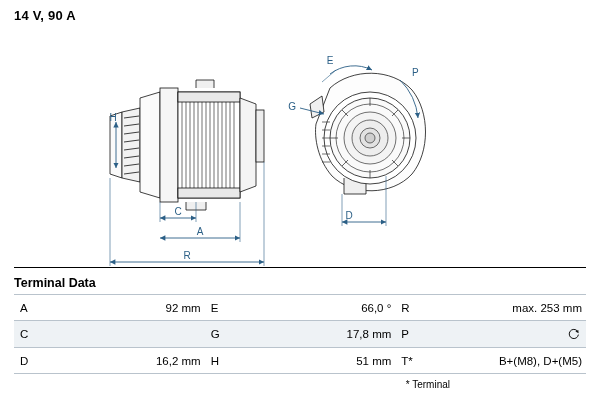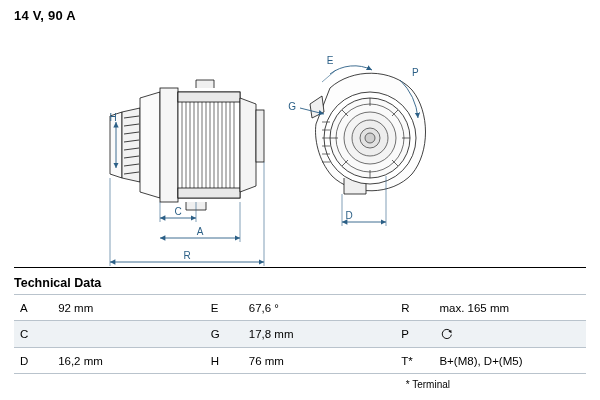--- a/index.html
+++ b/index.html
@@ -41,21 +41,21 @@
   .table td{
     border-top:1px solid #b9c3cc;
     border-bottom:1px solid #b9c3cc;
     padding:5px 4px 5px 6px;
     height:15px;
     vertical-align:middle;
     background:#ffffff;
   }
   .table tr.alt td{background:#eef2f5;}
   .key{width:26px;font-weight:normal;}
-  .val{width:134px;}
+  .val{width:134px;text-align:right;}
   .footnote{
     position:absolute;right:150px;top:379px;
     font-size:10px;
   }
   .pulley-glyph{
     display:inline-block;
     vertical-align:middle;
   }
 </style>
 </head>
@@ -201,52 +201,52 @@
       <g fill="#2b5f86" font-family="Liberation Sans, sans-serif" font-size="10">
         <text x="330" y="38" text-anchor="middle">E</text>
         <text x="296" y="84" text-anchor="end">G</text>
         <text x="412" y="50" text-anchor="start">P</text>
         <text x="349" y="193" text-anchor="middle">D</text>
       </g>
     </svg>
   </div>
 
   <div class="rule-top"></div>
-  <div class="tech-title">Technical Data</div>
+  <div class="tech-title">Terminal Data</div>
 
   <table class="table">
     <tbody>
       <tr>
         <td class="key">A</td>
         <td class="val">92 mm</td>
         <td class="key">E</td>
-        <td class="val">67,6 °</td>
+        <td class="val">66,0 °</td>
         <td class="key">R</td>
-        <td class="val">max. 165 mm</td>
+        <td class="val">max. 253 mm</td>
       </tr>
       <tr class="alt">
         <td class="key">C</td>
         <td class="val"></td>
         <td class="key">G</td>
         <td class="val">17,8 mm</td>
         <td class="key">P</td>
         <td class="val">
           <span class="pulley-glyph">
             <svg width="16" height="14" viewBox="0 0 16 14" xmlns="http://www.w3.org/2000/svg">
               <path d="M11.5 5.2 A4.6 4.6 0 1 0 12.4 8.6" fill="none" stroke="#111" stroke-width="1"></path>
               <path d="M9.4 5.6 L12.3 4.0 L12.6 7.2 Z" fill="#111"></path>
             </svg>
           </span>
         </td>
       </tr>
       <tr>
         <td class="key">D</td>
         <td class="val">16,2 mm</td>
         <td class="key">H</td>
-        <td class="val">76 mm</td>
+        <td class="val">51 mm</td>
         <td class="key">T*</td>
         <td class="val">B+(M8), D+(M5)</td>
       </tr>
     </tbody>
   </table>
 
   <div class="footnote">* Terminal</div>
 </div>
 
 </body></html>

